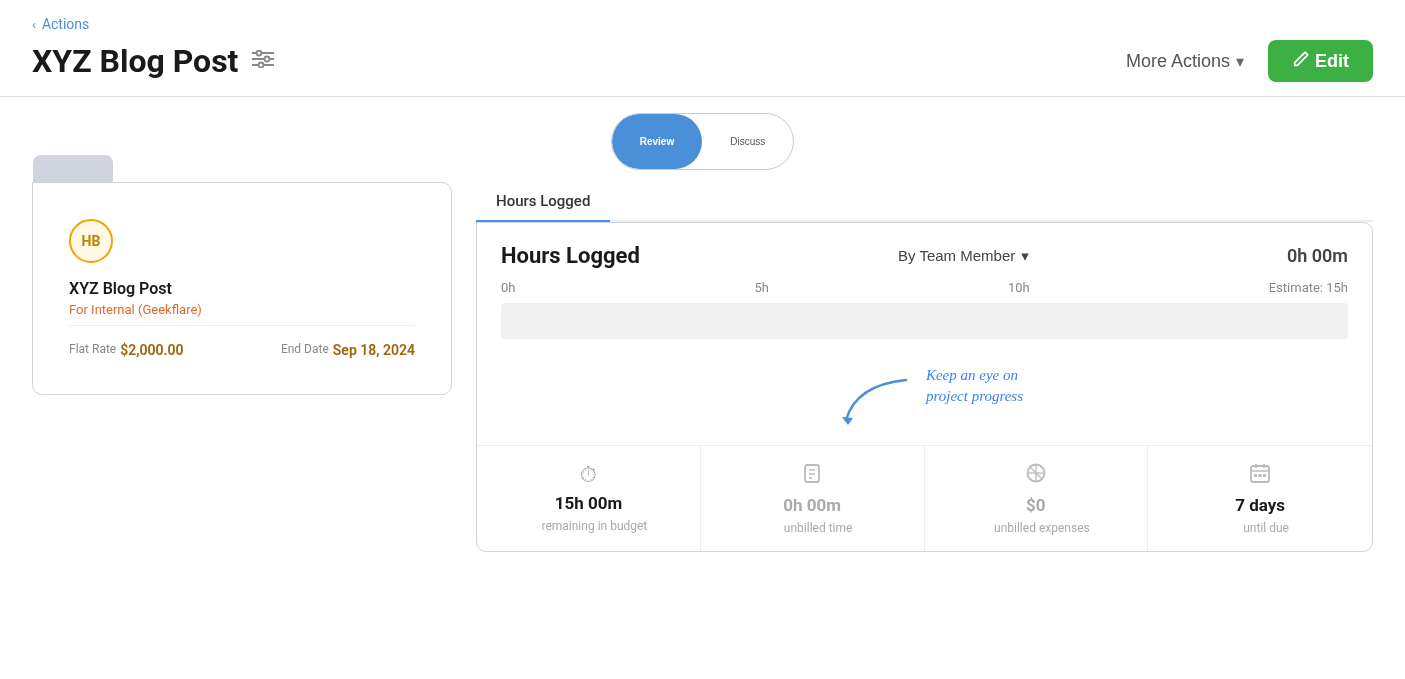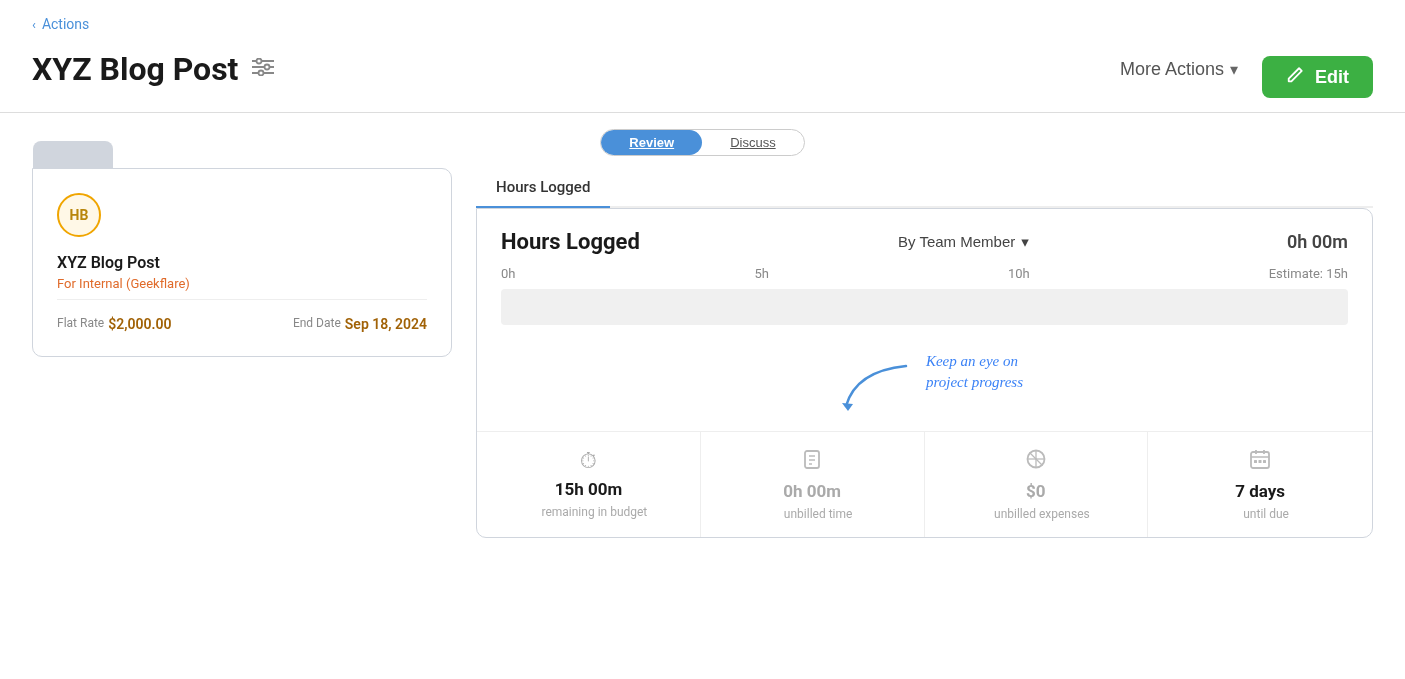--- a/index.html
+++ b/index.html
@@ -76,30 +76,29 @@
     }
 
     .more-actions-btn .chevron {
       font-size: 16px;
       color: #666;
     }
 
     .edit-btn {
       display: flex;
       align-items: center;
-      gap: 11px;
+      gap: 5px;
       background: #3cb043;
       color: #fff;
       border: none;
       border-radius: 8px;
       font-size: 18px;
       font-weight: 600;
       padding: 10px 24px;
       cursor: pointer;
-      margin-top: 16px;
     }
 
     .edit-btn .pencil-icon {
       font-size: 16px;
     }
 
     .divider {
       height: 1px;
       background: #ddd;
       margin: 0 0 0 0;
@@ -114,29 +113,28 @@
 
     .tab-group {
       display: flex;
       border: 1.5px solid #ccc;
       border-radius: 999px;
       overflow: hidden;
       background: #fff;
     }
 
     .tab-item {
-      padding: 5px 28px;
-      font-size: 13px;
+      padding: 22px 28px;
+      font-size: 10px;
       font-weight: 500;
       cursor: pointer;
       border: none;
       background: none;
       color: #555;
       border-radius: 999px;
-      text-decoration: underline;
     }
 
     .tab-item.active {
       background: #4a90d9;
       color: #fff;
       font-weight: 600;
     }
 
     .main-content {
       display: flex;
@@ -148,21 +146,21 @@
     .left-panel {
       width: 420px;
       flex-shrink: 0;
     }
 
     .folder-card {
       background: #fff;
       border: 1.5px solid #d0d5dd;
       border-radius: 10px;
       border-top-left-radius: 0;
-      padding: 24px;
+      padding: 36px;
       position: relative;
     }
 
     .folder-tab {
       position: absolute;
       top: -28px;
       left: 0;
       width: 80px;
       height: 28px;
       background: #d0d5dd;

